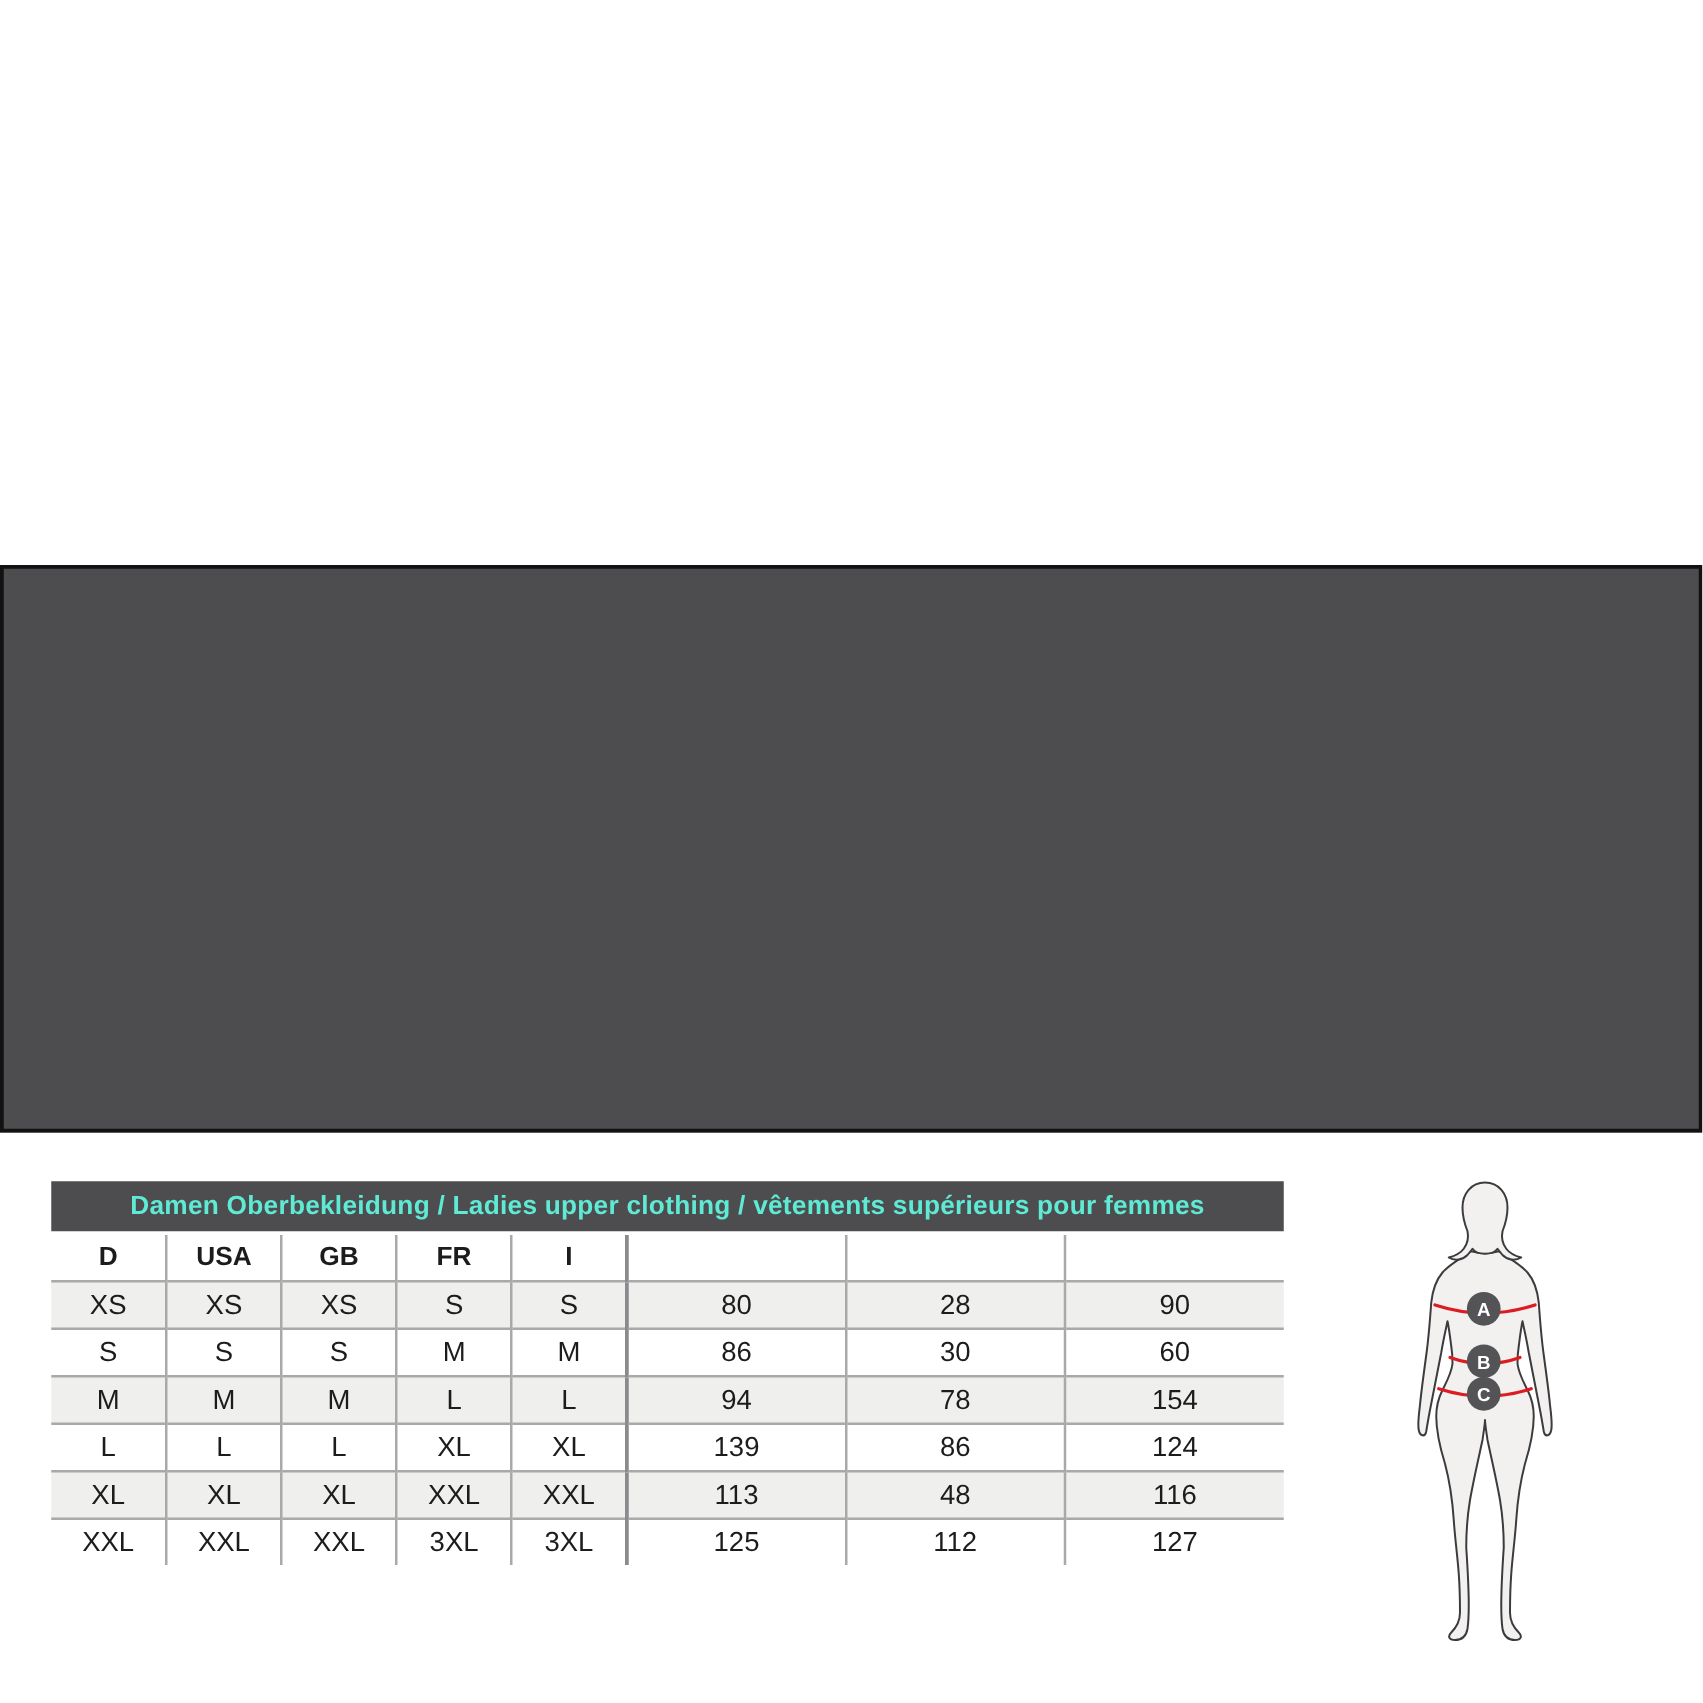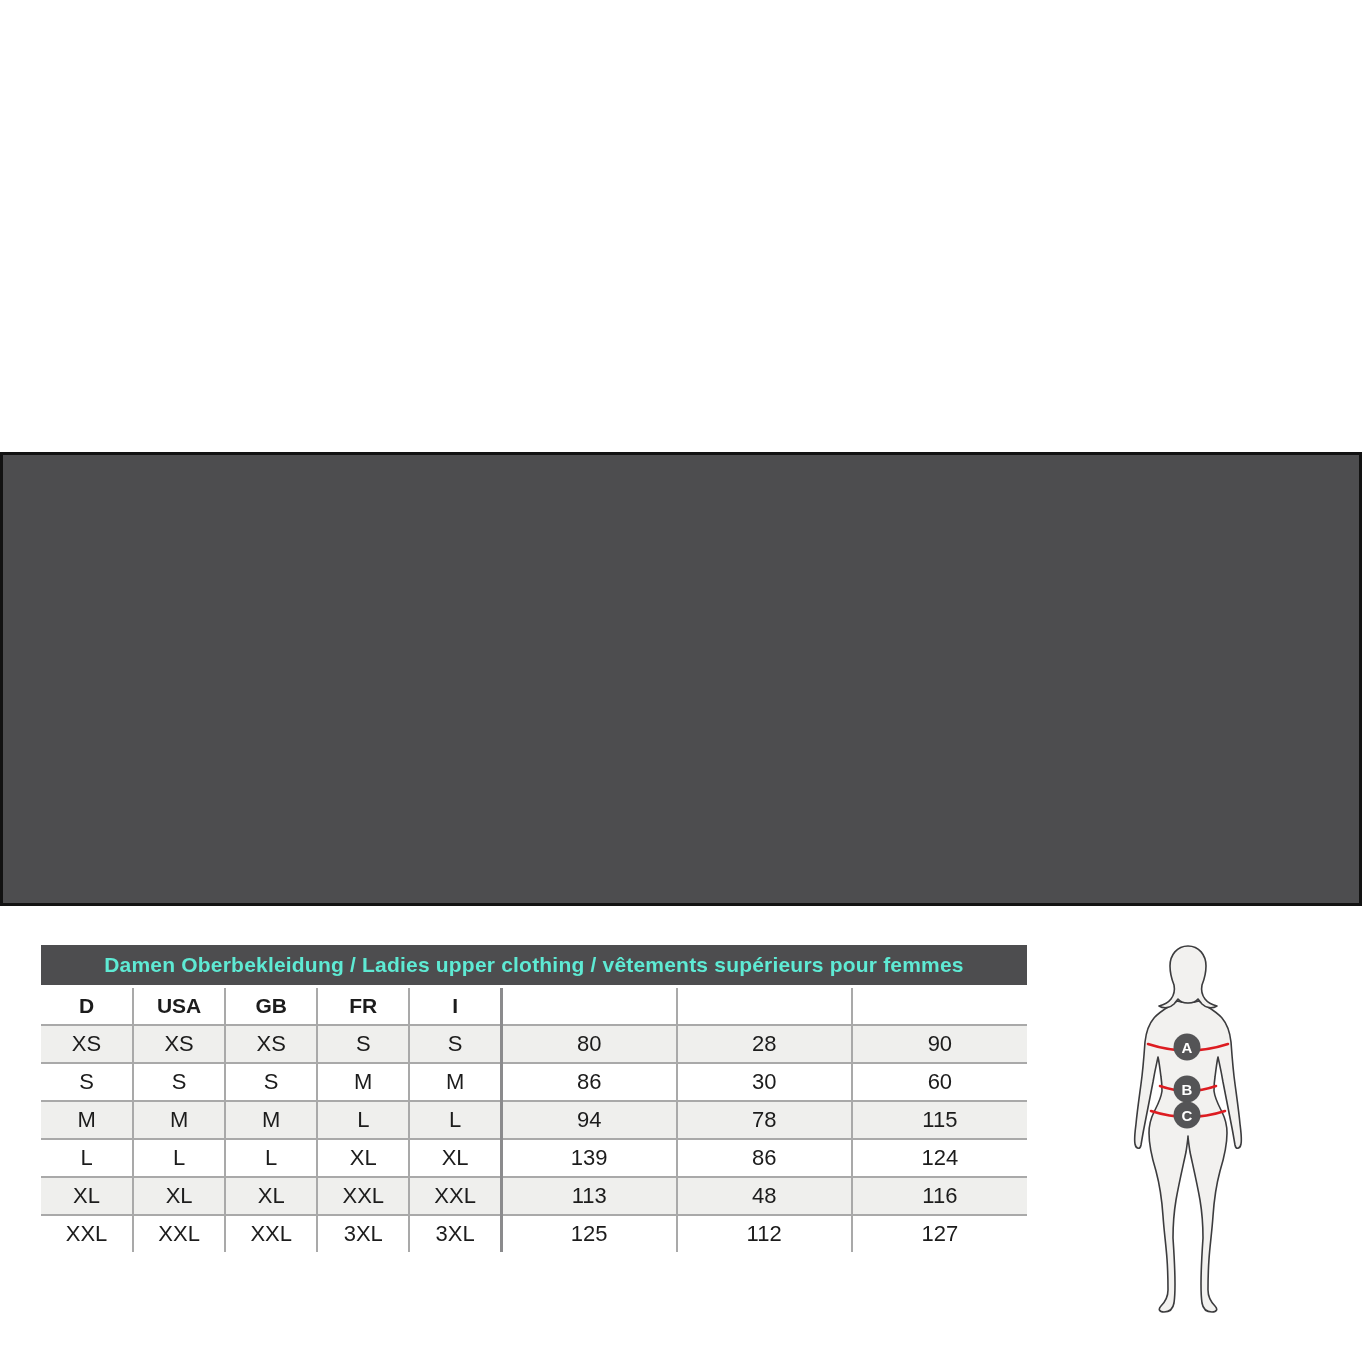--- a/index.html
+++ b/index.html
@@ -81,21 +81,21 @@
             <td>60</td>
           </tr>
           <tr>
             <td>M</td>
             <td>M</td>
             <td>M</td>
             <td>L</td>
             <td>L</td>
             <td class="sep">94</td>
             <td>78</td>
-            <td>115</td>
+            <td>154</td>
           </tr>
           <tr>
             <td>L</td>
             <td>L</td>
             <td>L</td>
             <td>XL</td>
             <td>XL</td>
             <td class="sep">139</td>
             <td>86</td>
             <td>124</td>

